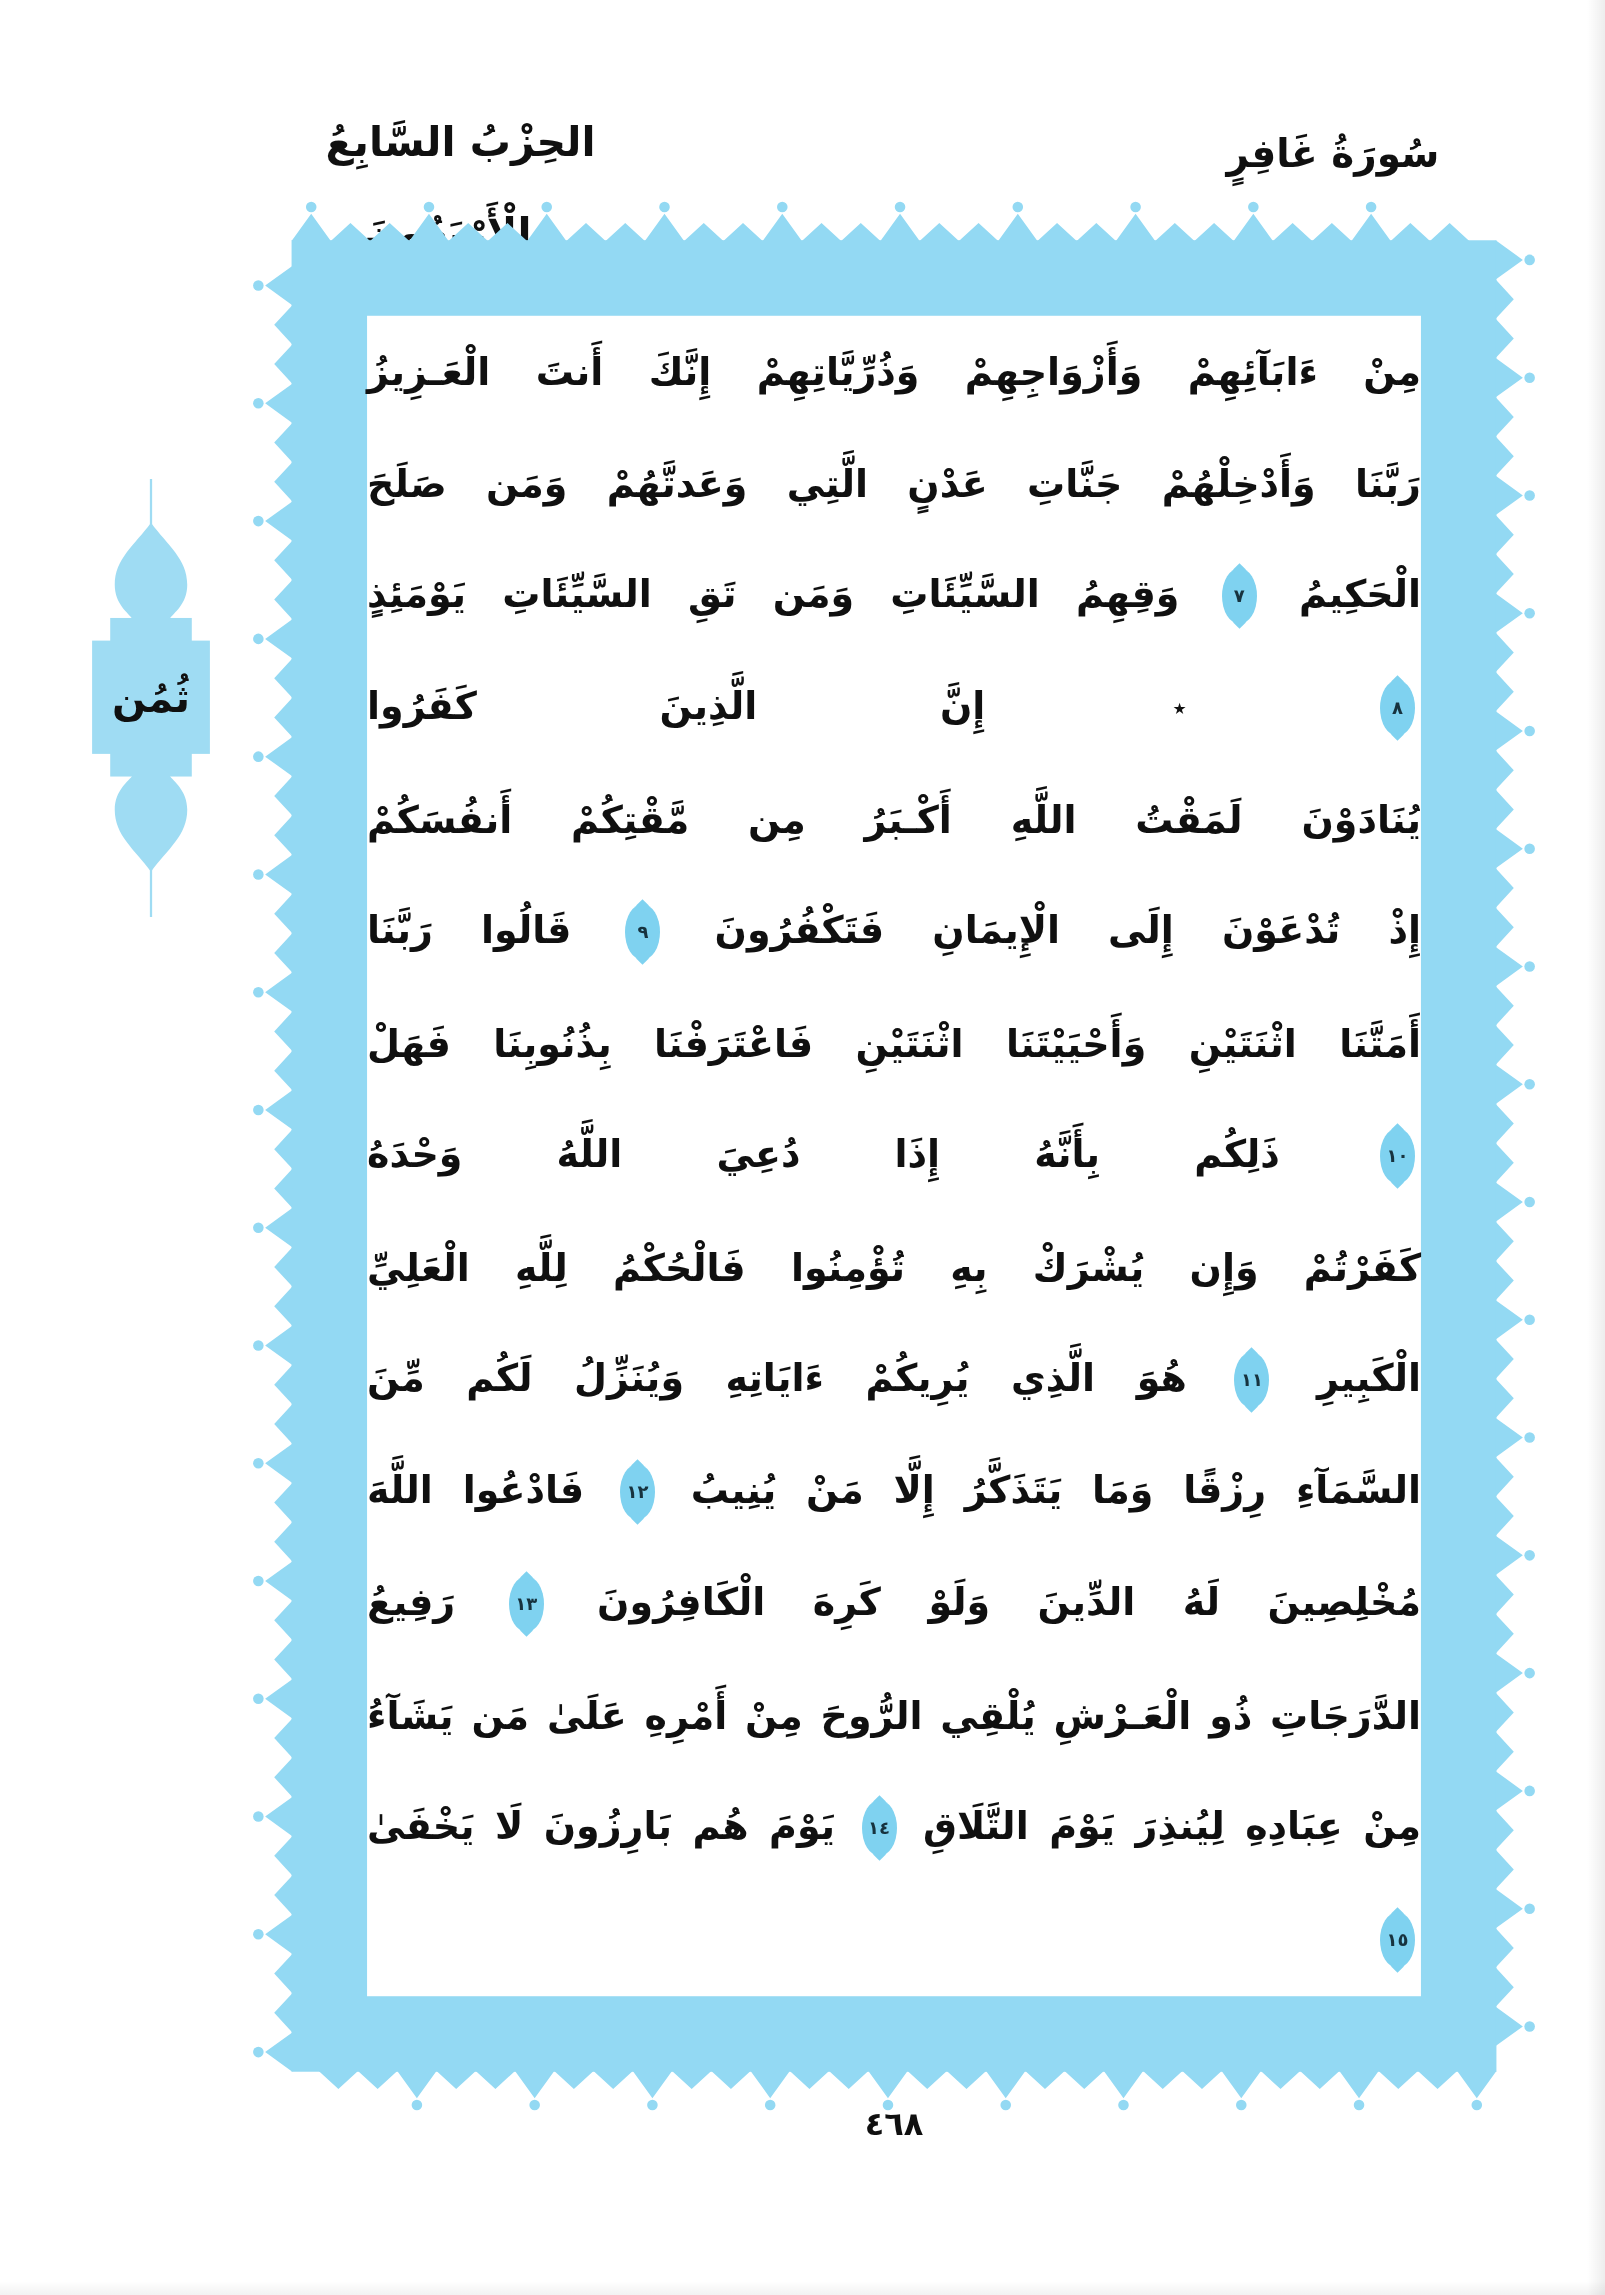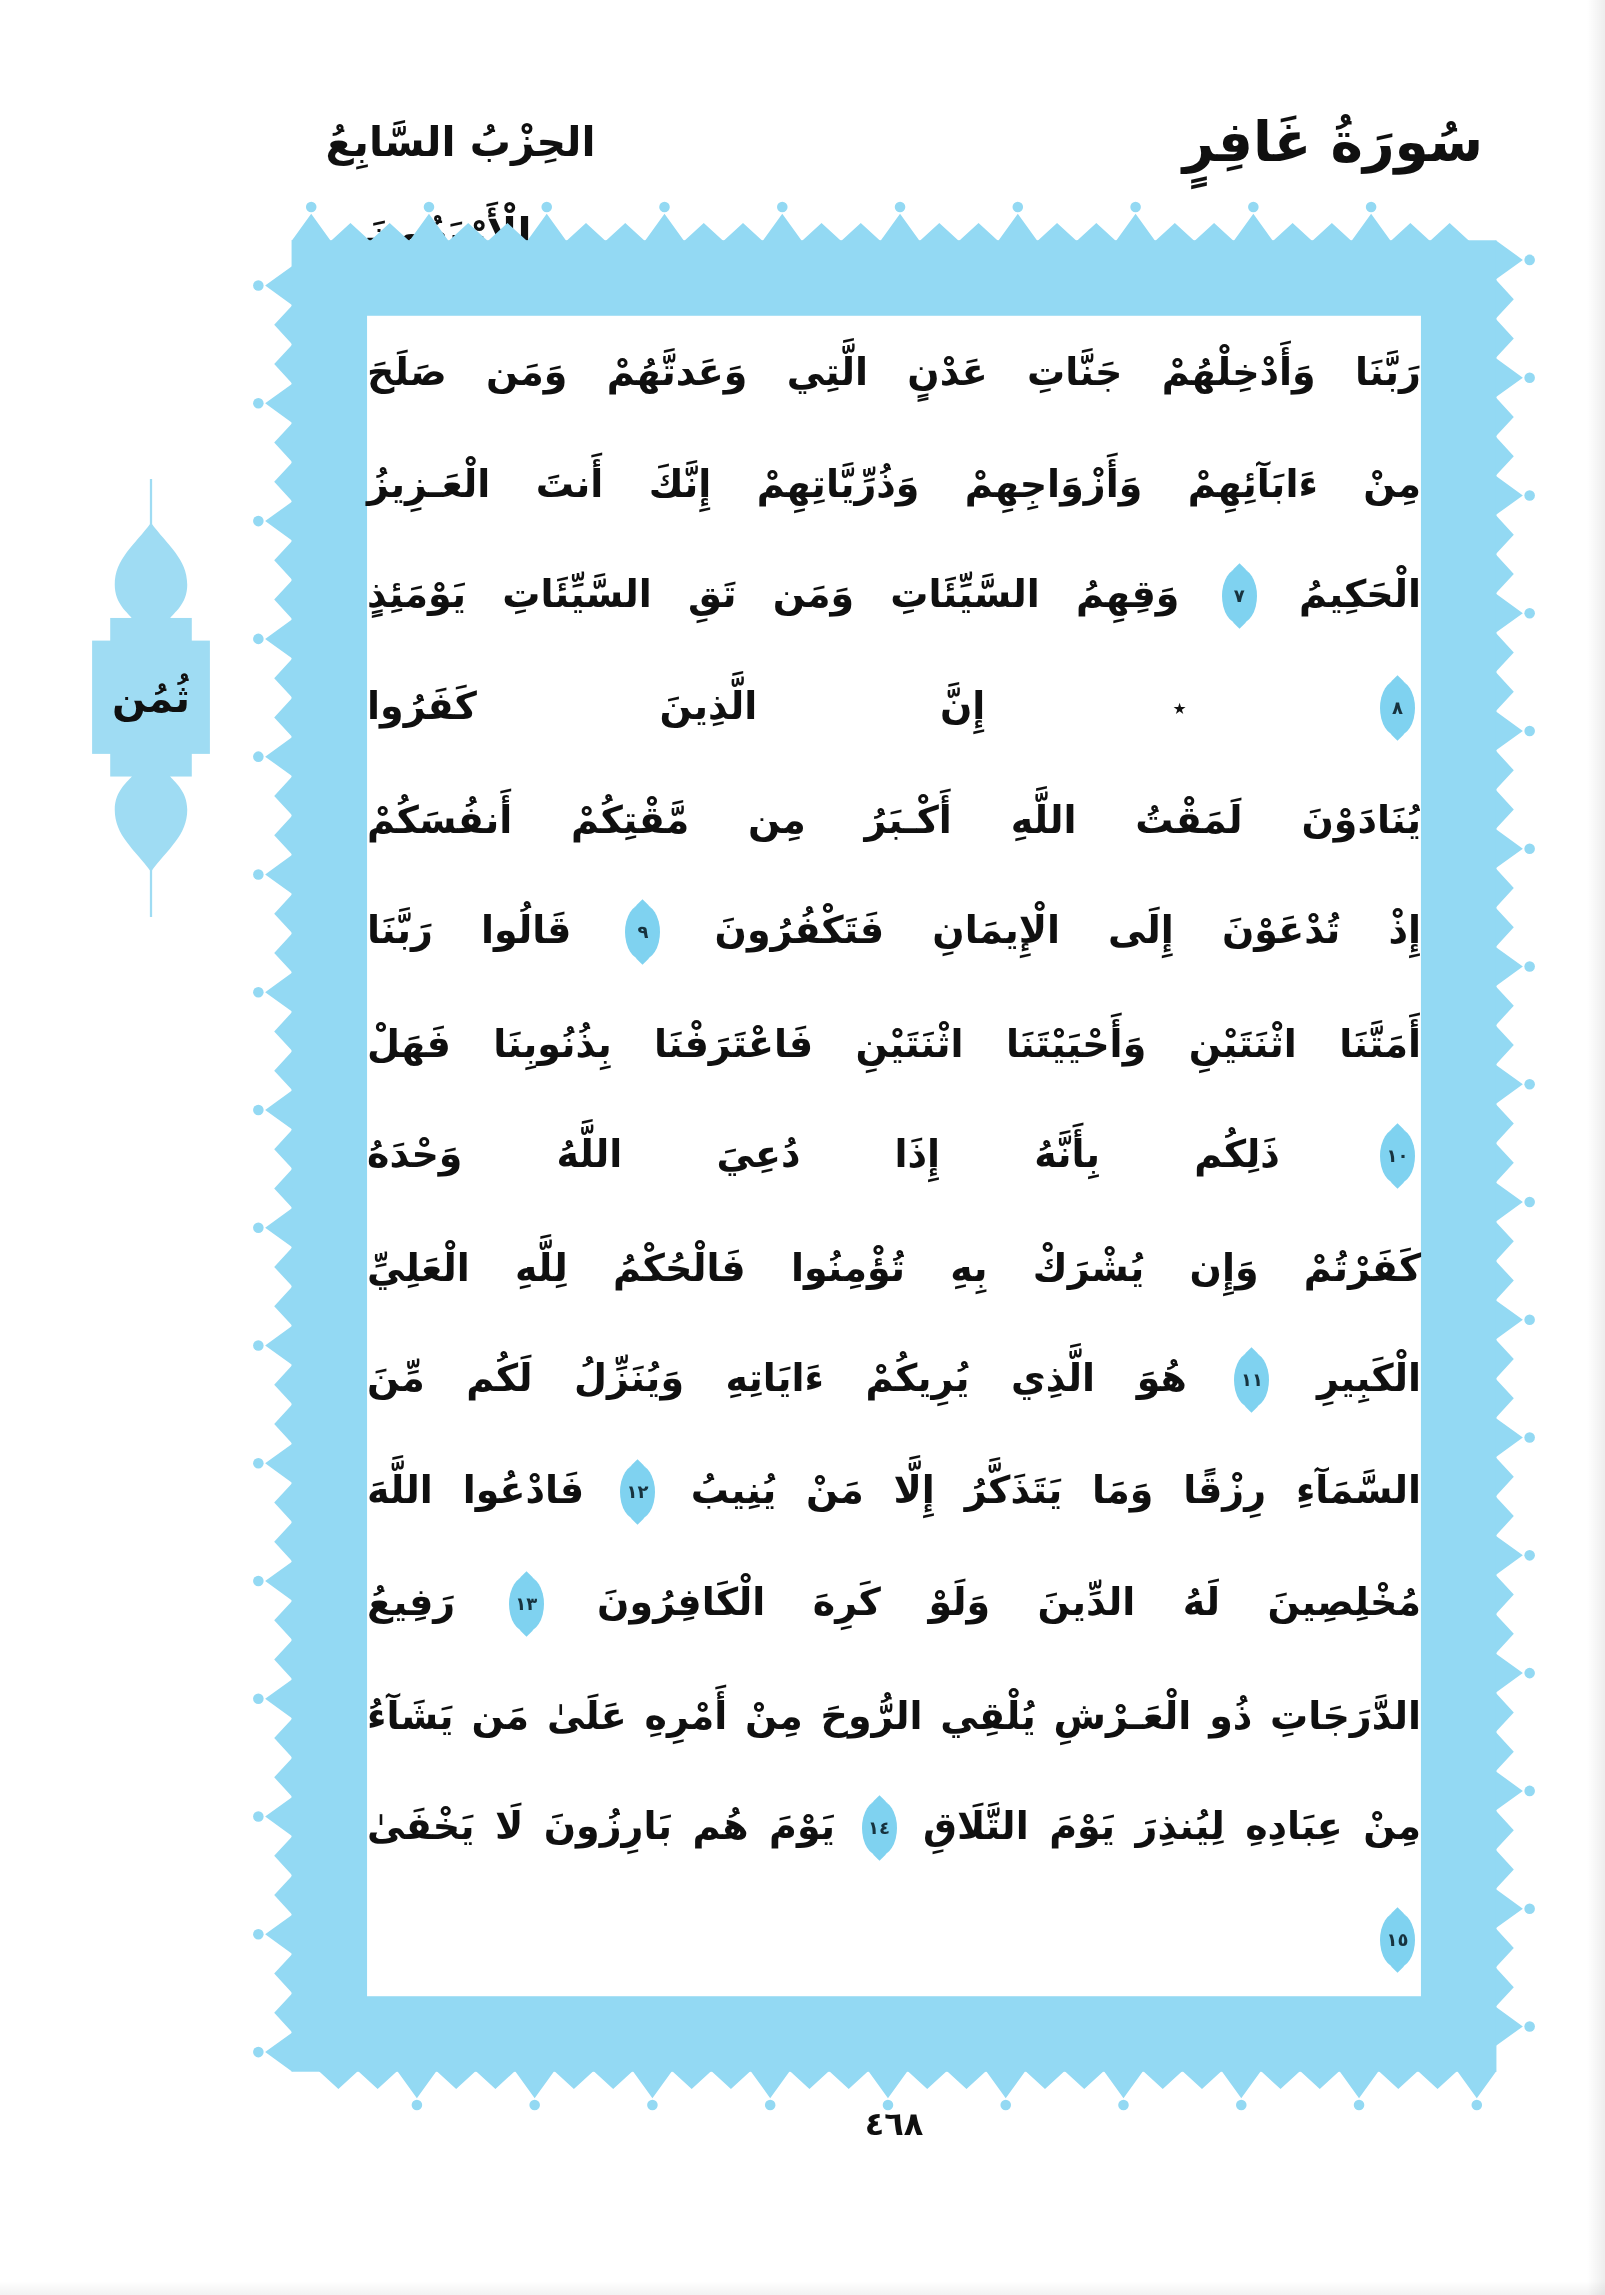--- a/index.html
+++ b/index.html
@@ -11,22 +11,22 @@
   .edge-right{position:absolute;top:0;right:0;width:18px;height:100%;
     background:linear-gradient(to right,rgba(0,0,0,0),rgba(0,0,0,0.07));}
   .edge-bottom{position:absolute;left:0;bottom:0;width:100%;height:13.6px;
     background:linear-gradient(to bottom,rgba(0,0,0,0),rgba(0,0,0,0.05));}
   
   .header-left{
     position:absolute;left:249px;top:97px;width:423px;height:91px;
     font-size:41px;font-weight:bold;text-align:center;direction:rtl;line-height:91px;
   }
   .header-right{
-    position:absolute;right:91px;top:97px;width:362px;height:91px;
-    font-size:55px;font-weight:bold;text-align:center;direction:rtl;line-height:91px;
+    position:absolute;right:91px;top:108px;width:362px;height:91px;
+    font-size:39px;font-weight:bold;text-align:center;direction:rtl;line-height:91px;
   }
   
   .frame{position:absolute;left:249px;top:198px;width:1290px;height:1916px;}
   .frame svg{overflow:visible;display:block;}
   
   .medallion{position:absolute;left:92px;top:479px;width:118px;height:438px;}
   .medallion svg{overflow:visible;display:block;}
   .medallion-label{
     position:absolute;left:0;top:162px;width:118px;height:113px;
     display:flex;align-items:center;justify-content:center;
@@ -164,24 +164,24 @@
         <path d="M78 520 C56 490 30 472 30 438 C30 412 48 401 54 392 L102 392 C108 401 126 412 126 438 C126 472 100 490 78 520 Z"></path>
 
         <rect x="76.5" y="516" width="3" height="64"></rect>
       </g>
     </svg>
     <div class="medallion-label">ثُمُن</div>
   </div>
 
   <div class="text-area" id="lines">
       <div class="qline">
+        <span class="qtext"><span>مِنْ ءَابَآئِهِمْ وَأَزْوَاجِهِمْ وَذُرِّيَّاتِهِمْ إِنَّكَ أَنتَ الْعَـزِيزُ</span></span>
+      </div>
+      <div class="qline">
         <span class="qtext"><span>رَبَّنَا وَأَدْخِلْهُمْ جَنَّاتِ عَدْنٍ الَّتِي وَعَدتَّهُمْ وَمَن صَلَحَ</span></span>
-      </div>
-      <div class="qline">
-        <span class="qtext"><span>مِنْ ءَابَآئِهِمْ وَأَزْوَاجِهِمْ وَذُرِّيَّاتِهِمْ إِنَّكَ أَنتَ الْعَـزِيزُ</span></span>
       </div>
       <div class="qline">
         <span class="qtext"><span>الْحَكِيمُ</span> <span class="vmark">
             <span class="digit">٧</span>
           </span> <span>وَقِهِمُ السَّيِّئَاتِ وَمَن تَقِ السَّيِّئَاتِ يَوْمَئِذٍ</span></span>
       </div>
       <div class="qline">
         <span class="qtext"> <span class="vmark">
             <span class="digit">٨</span>
           </span> <span class="hizb-star">٭</span> <span>إِنَّ الَّذِينَ كَفَرُوا</span></span>

